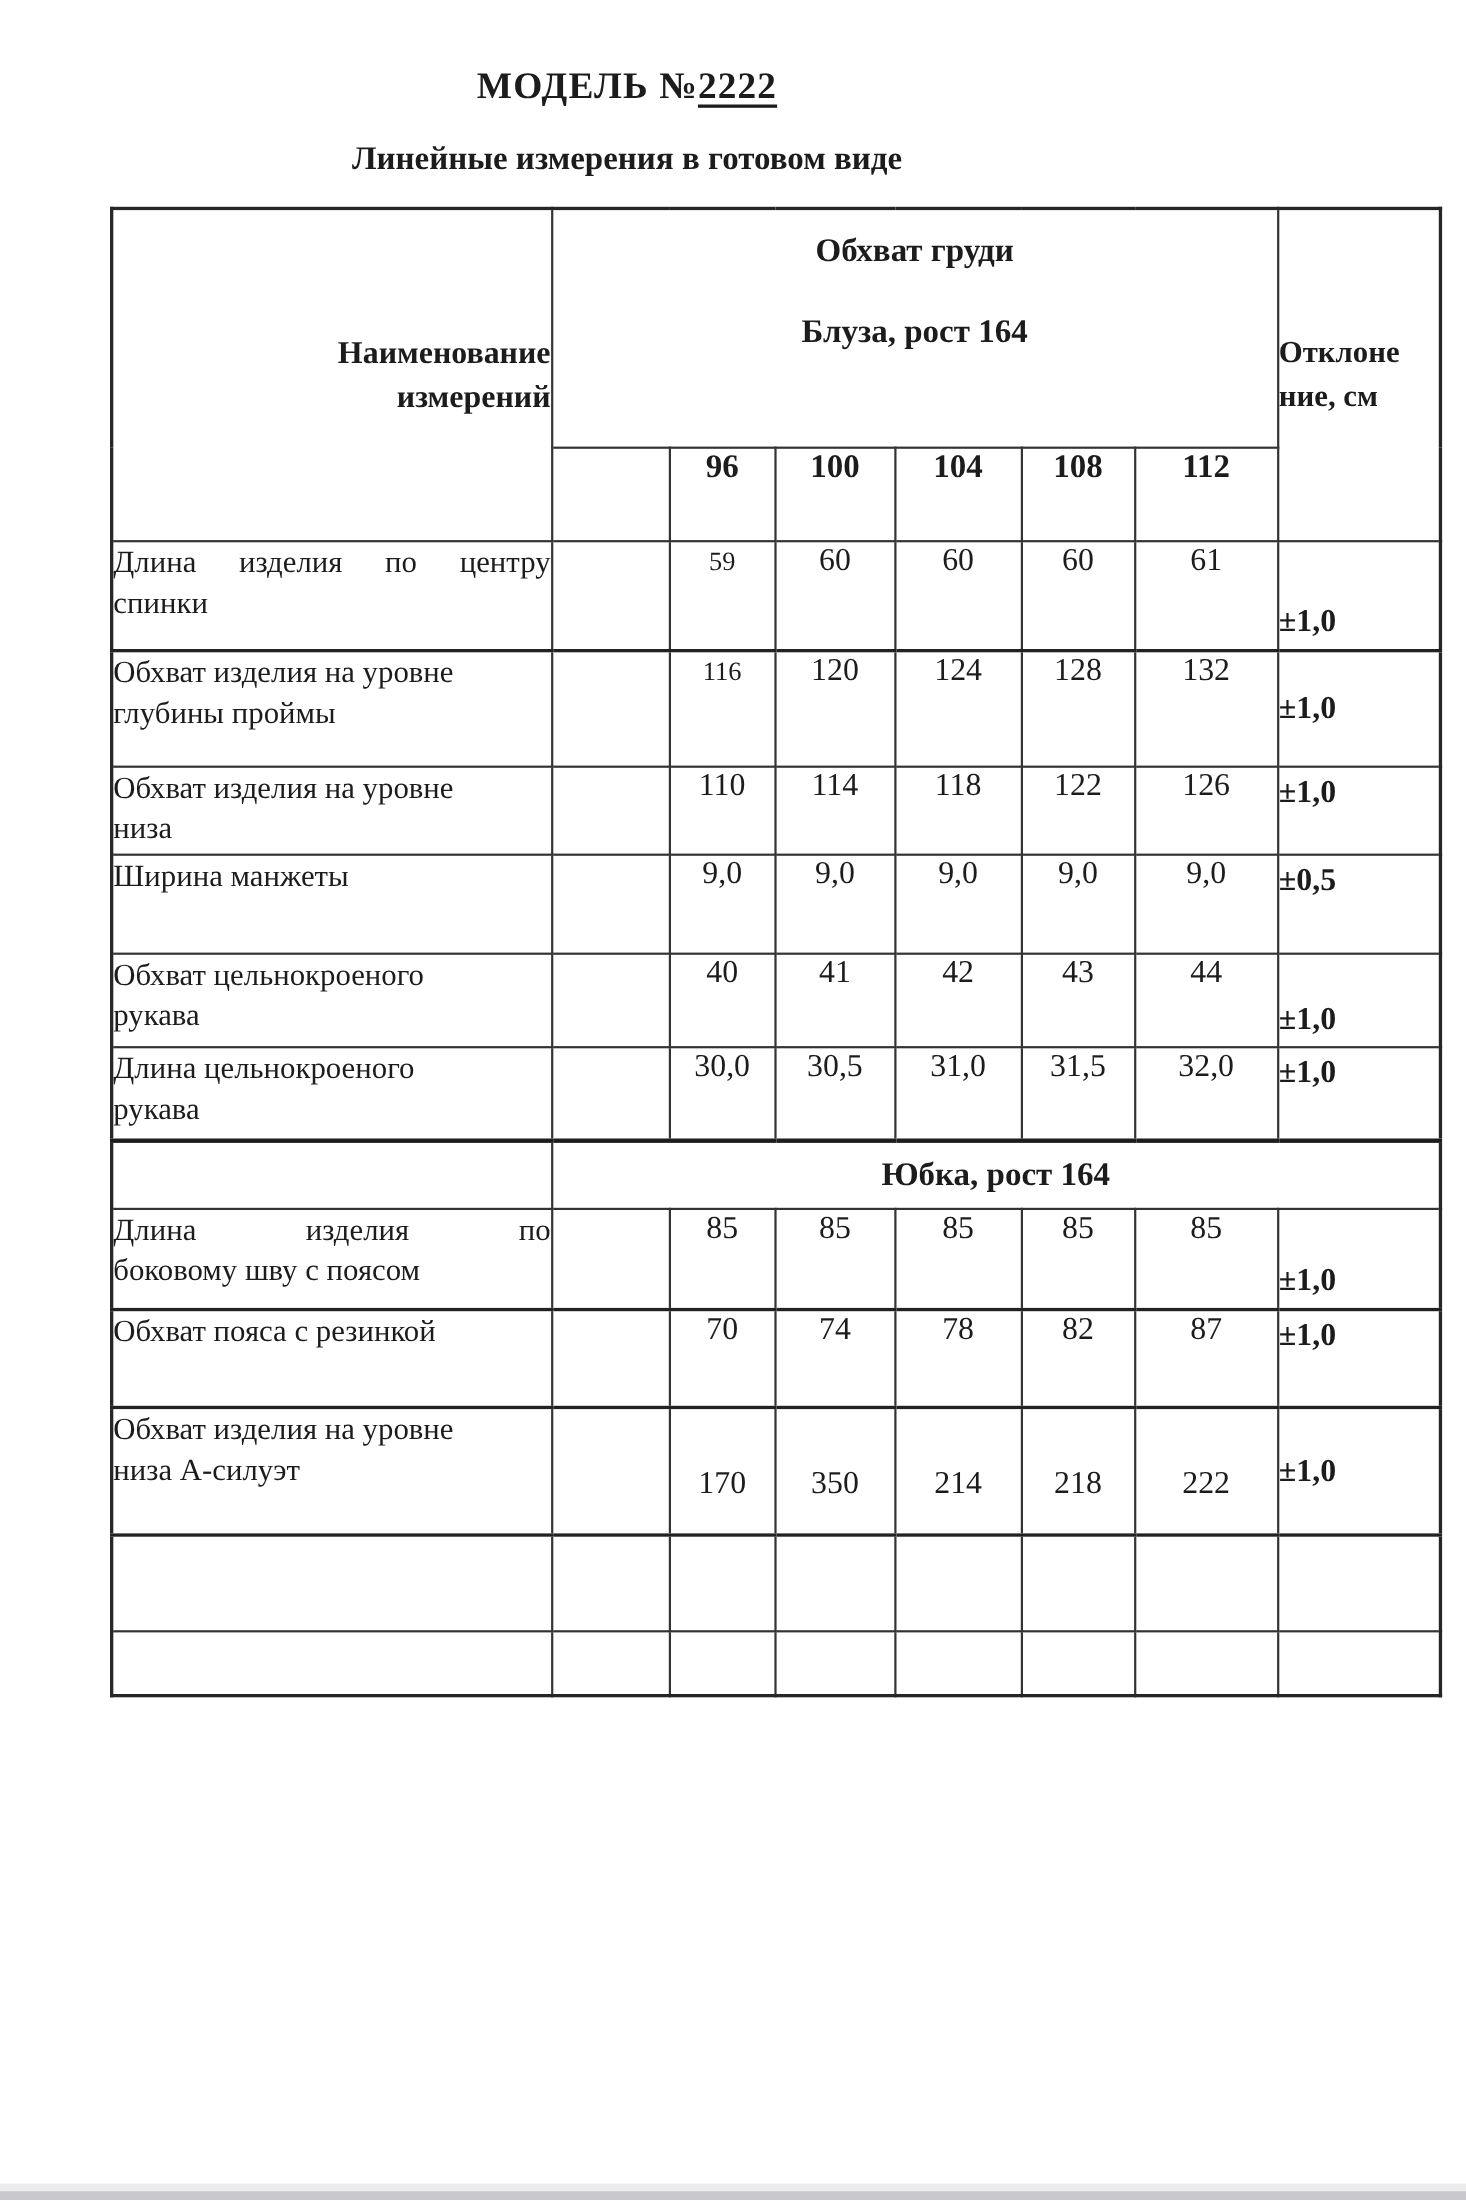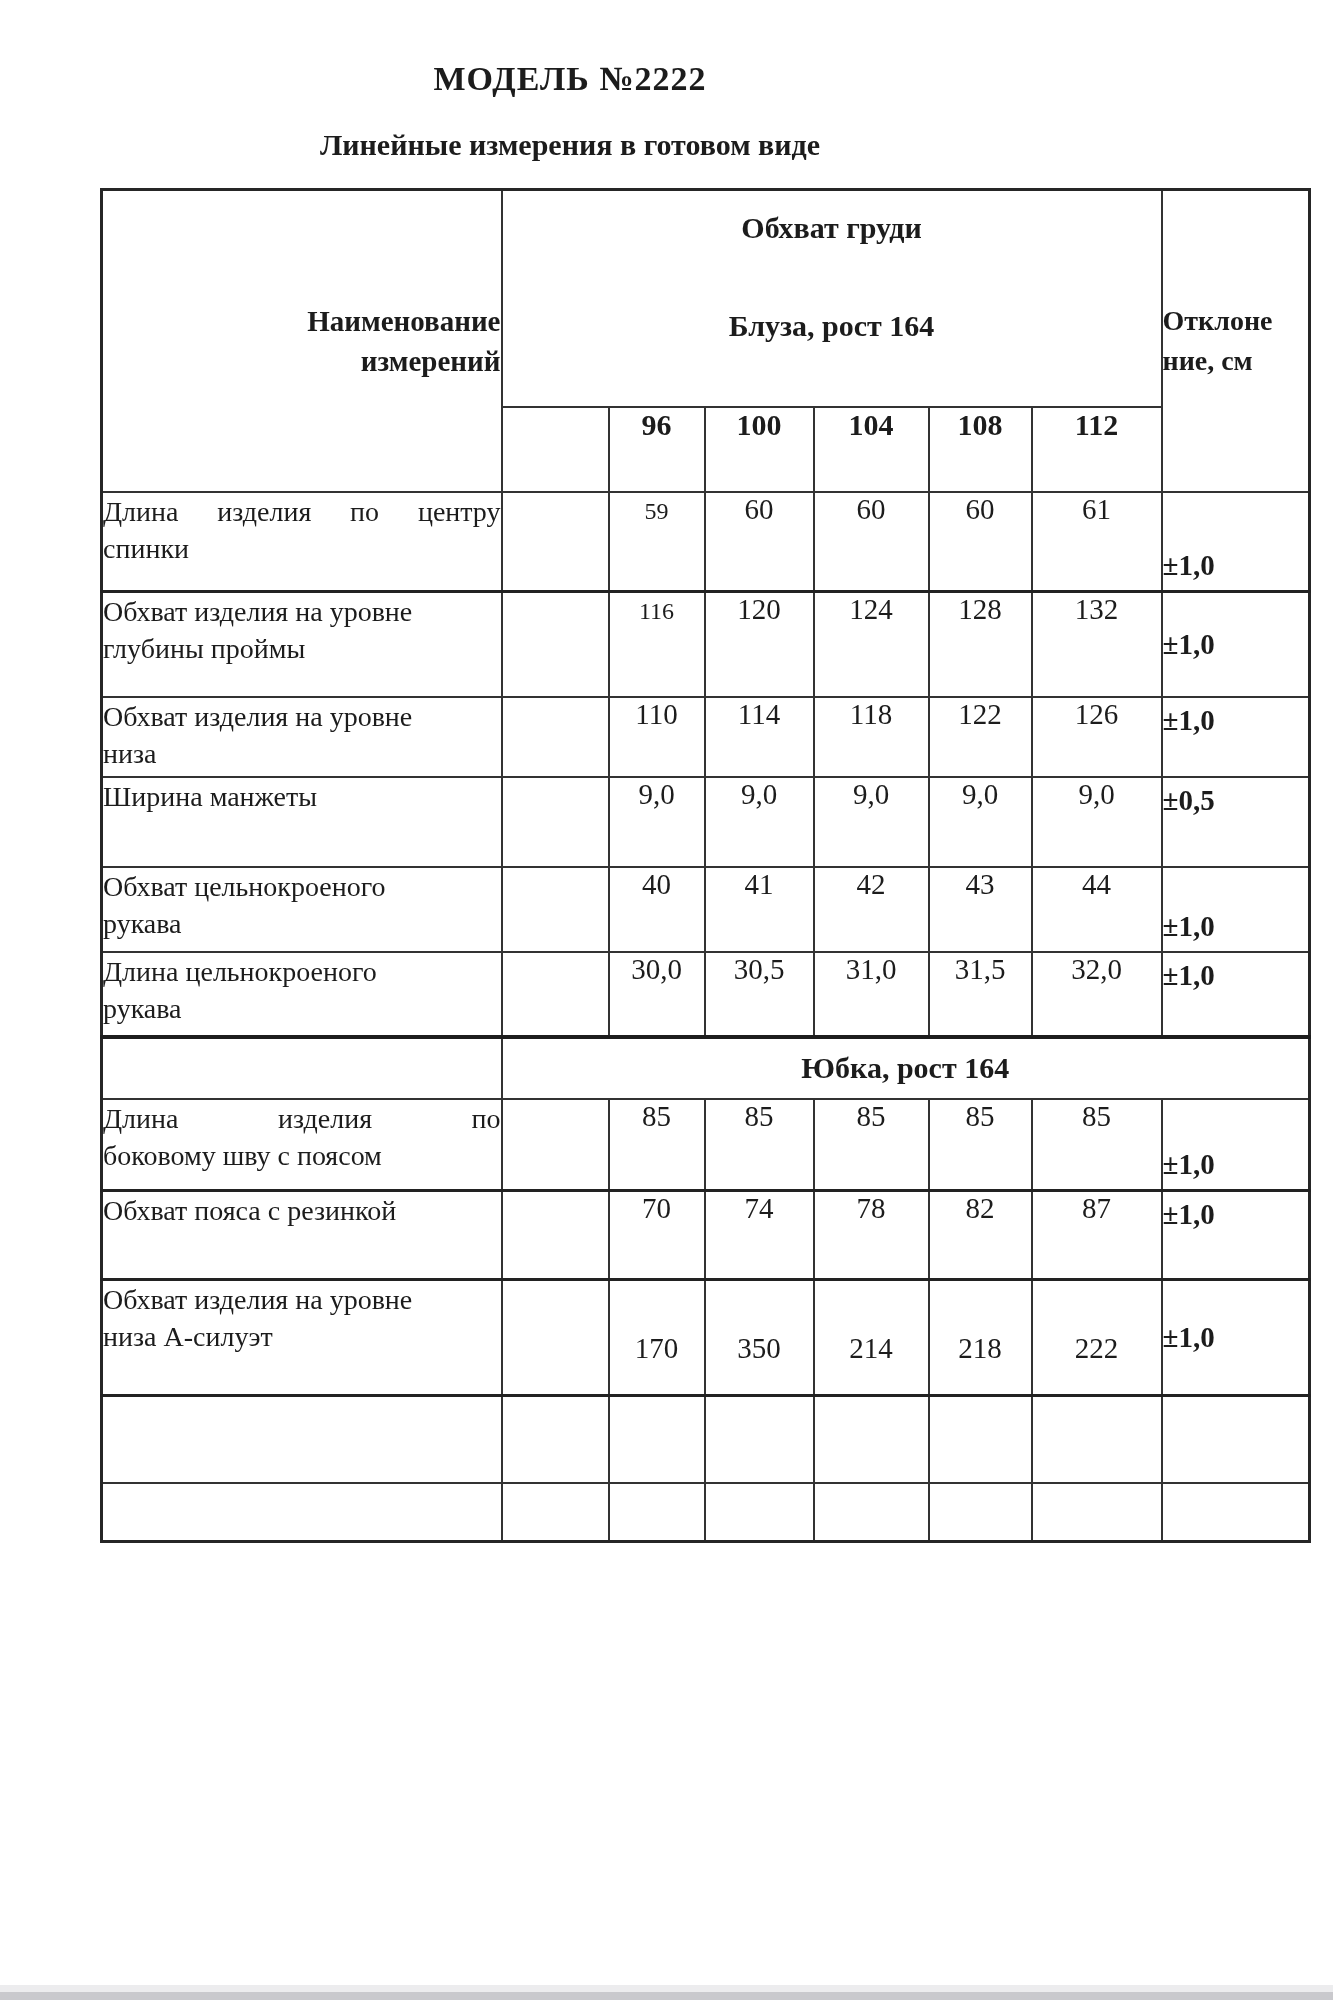--- a/index.html
+++ b/index.html
@@ -24,20 +24,21 @@
     width: 940px;
     text-align: center;
   }
   .doc-title {
     font-size: 34px;
     font-weight: bold;
     margin: 0;
     letter-spacing: 1px;
   }
   .doc-title .num {
+    text-decoration: underline;
     text-underline-offset: 6px;
   }
   .doc-subtitle {
     font-size: 30px;
     font-weight: bold;
     margin: 30px 0 0 0;
   }
 
   
   table.meas {
@@ -73,21 +74,21 @@
   }
   td.h-group {
     vertical-align: top;
     text-align: center;
     font-weight: bold;
     font-size: 30px;
     border-bottom-width: 4px;
     border-bottom-color: #1d1d1d;
   }
   td.h-group .g1 { margin-top: 20px; }
-  td.h-group .g2 { margin-top: 64px; }
+  td.h-group .g2 { margin-top: 40px; }
   td.h-dev {
     vertical-align: middle;
     text-align: left;
     font-weight: bold;
     font-size: 28px;
     line-height: 40px;
     padding-left: 10px;
   }
   td.h-size {
     vertical-align: top;

